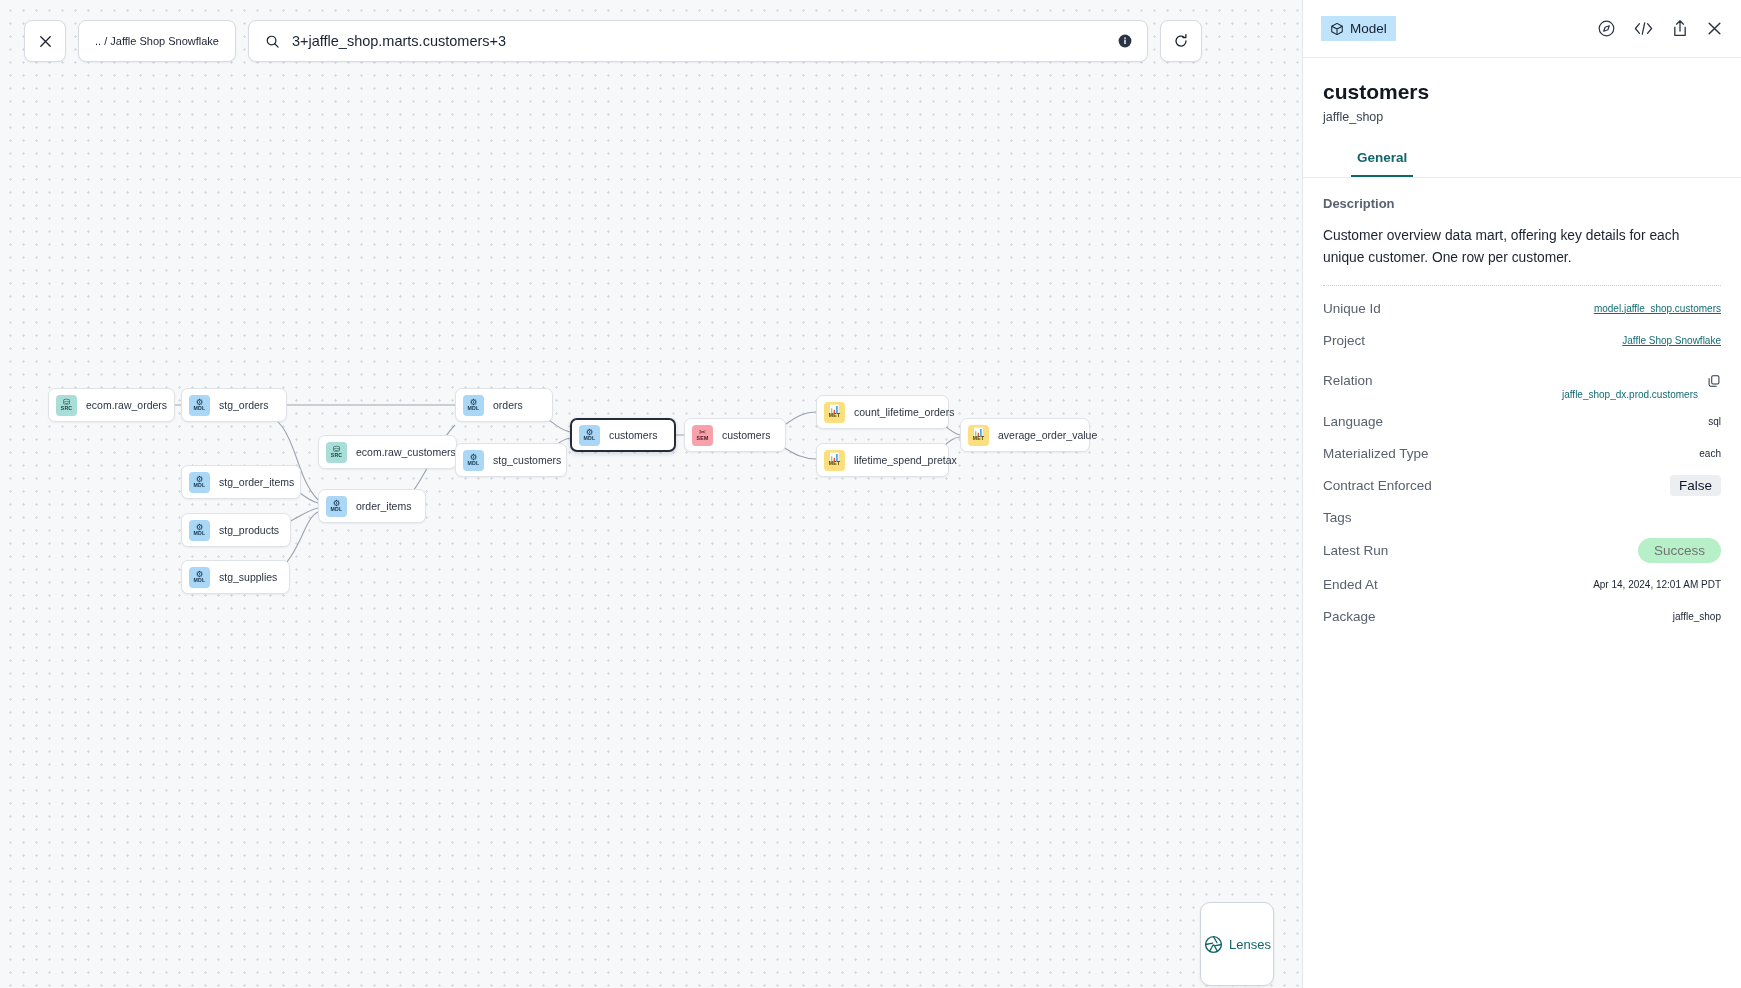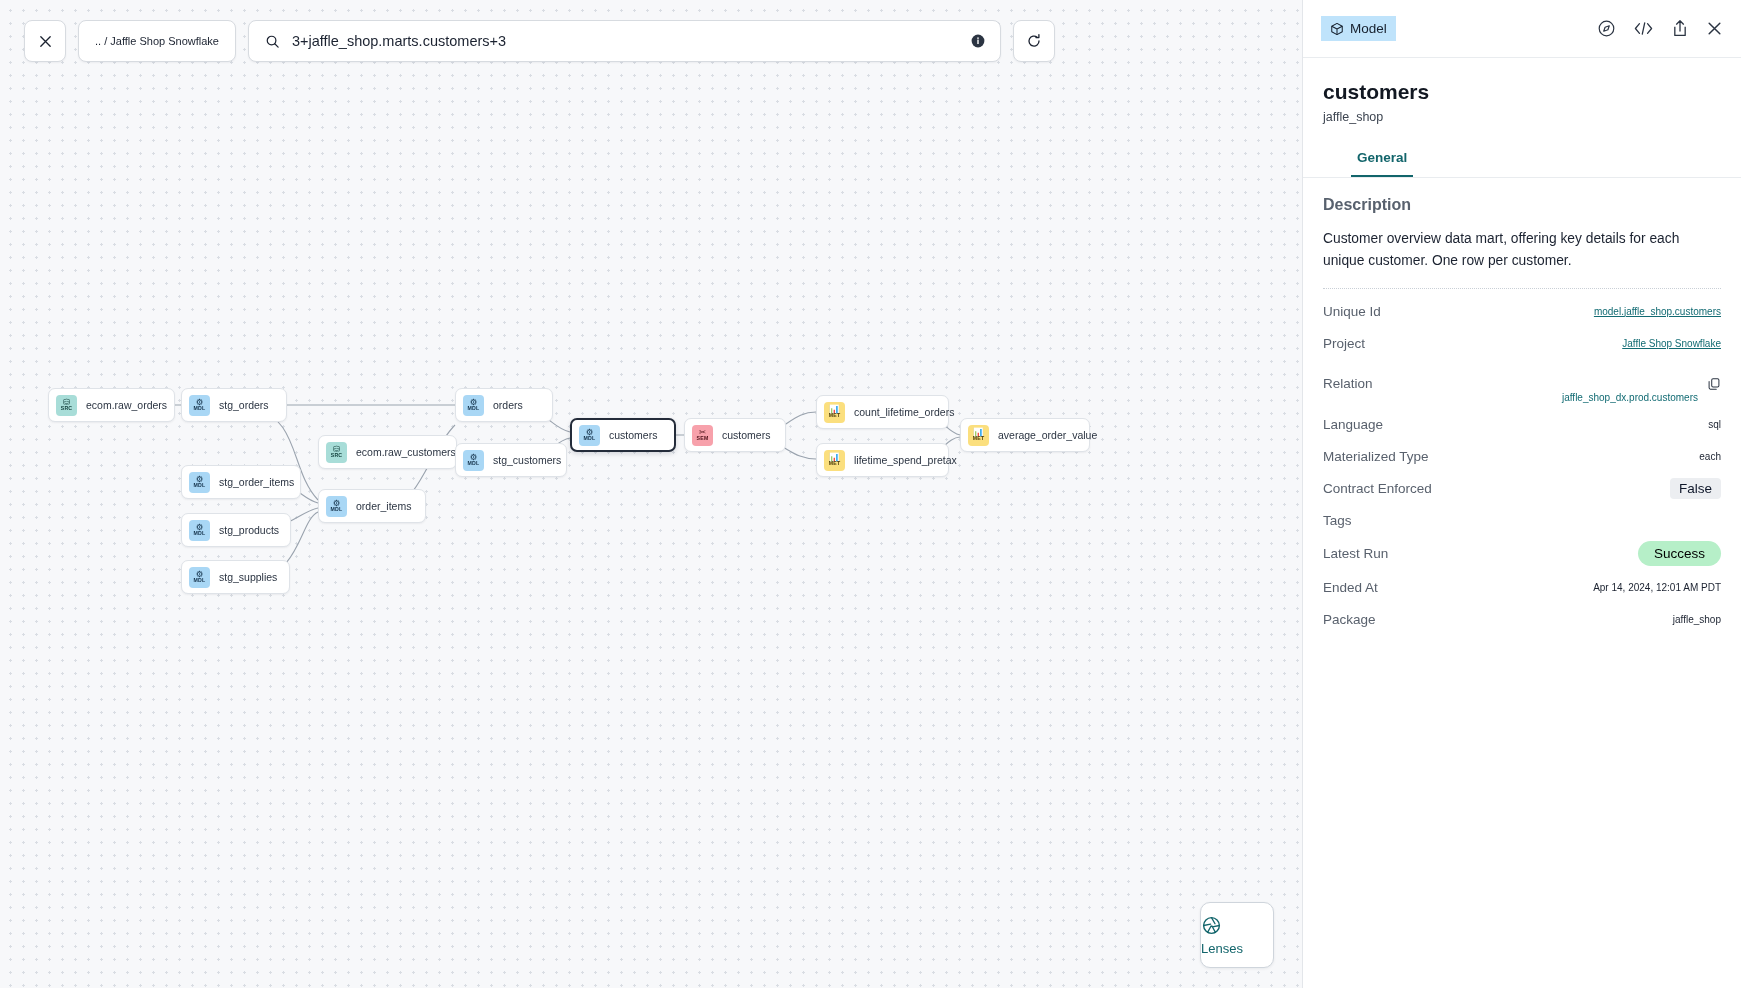--- a/index.html
+++ b/index.html
@@ -38,21 +38,21 @@
     cursor: pointer;
   }
   .tb-close { width: 42px; }
   .tb-breadcrumb {
     padding: 0 16px;
     font-size: 11px;
     color: #1b2230;
     white-space: nowrap;
   }
   .tb-search {
-    width: 753px; height: 42px;
+    width: 900px; height: 42px;
     display: flex; align-items: center;
     padding: 0 14px 0 16px;
     gap: 12px;
   }
   .tb-search .q { flex: 1; font-size: 14.5px; color: #1b2230; }
   .tb-refresh { width: 42px; }
   .ico { display: inline-flex; align-items: center; justify-content: center; }
 
   
   .node {
@@ -88,26 +88,26 @@
   .badge.met { background: #fbdf7e; color: #4a3b08; }
   .node .label { font-size: 10.5px; color: #2b3442; white-space: nowrap; }
 
   svg.edges { position: absolute; inset: 0; width: 100%; height: 100%; z-index: 1; }
   svg.edges path { fill: none; stroke: #9aa3ae; stroke-width: 1.1px; }
 
   
   .lenses {
     position: absolute;
     left: 1200px; top: 902px;
-    width: 74px; height: 66px;
+    width: 74px; height: 84px;
     background: #fff;
     border: 1px solid #cfd5dc;
     border-radius: 10px;
-    display: flex; flex-direction: column;
-    align-items: flex-start; justify-content: center;
+    display: flex; flex-direction: row;
+    align-items: center; justify-content: center;
     gap: 5px;
     box-shadow: 0 1px 3px rgba(16,24,40,.07);
     cursor: pointer; z-index: 20;
   }
   .lenses .lab { font-size: 13px; color: #12656b; }
 
   
   .panel {
     position: relative;
     width: 439px; height: 988px;
@@ -140,40 +140,40 @@
   .tabs { margin-top: 26px; padding: 0 20px; border-bottom: 1px solid #e9ecef; display: flex; }
   .tab {
     font-size: 13.5px; color: #12656b; font-weight: 600;
     padding: 0 6px 10px 6px;
     border-bottom: 2.5px solid #12656b;
     cursor: pointer;
     margin-left: 28px;
   }
 
   .panel-body { padding: 18px 20px 0 20px; overflow-y: auto; }
-  .sec-label { font-size: 16px; font-weight: 700; color: #58616e; }
+  .sec-label { font-size: 13px; font-weight: 700; color: #58616e; }
   .desc { margin-top: 14px; font-size: 13.8px; line-height: 22px; color: #1b2230; }
   .divider { margin: 16px 0 6px 0; border-top: 1px dotted #c9cfd6; }
 
   .row {
     display: flex; align-items: center; justify-content: space-between;
     min-height: 32px; padding: 5px 0; gap: 14px;
   }
   .row .k { font-size: 13.5px; color: #59616d; white-space: nowrap; }
   .row .v { font-size: 10px; color: #1b2230; text-align: right; }
   .row .v.link { color: #126b73; text-decoration: underline; cursor: pointer; }
   .row .v.teal { color: #126b73; margin-top: 28px; }
   .rel-val { display: flex; align-items: center; gap: 9px; }
   .pill-grey {
     background: #eceef1; border-radius: 4px;
     padding: 3px 9px; font-size: 13.5px; color: #0f172a;
   }
   .pill-green {
     background: #b6efc8; border-radius: 999px;
-    padding: 5px 16px; font-size: 13.5px; color: #000000;
+    padding: 5px 16px; font-size: 13.5px; color: #737373;
   }
 </style>
 </head>
 <body>
 
 <div id="app">
 
   <div class="canvas">
 
     <div class="toolbar">

